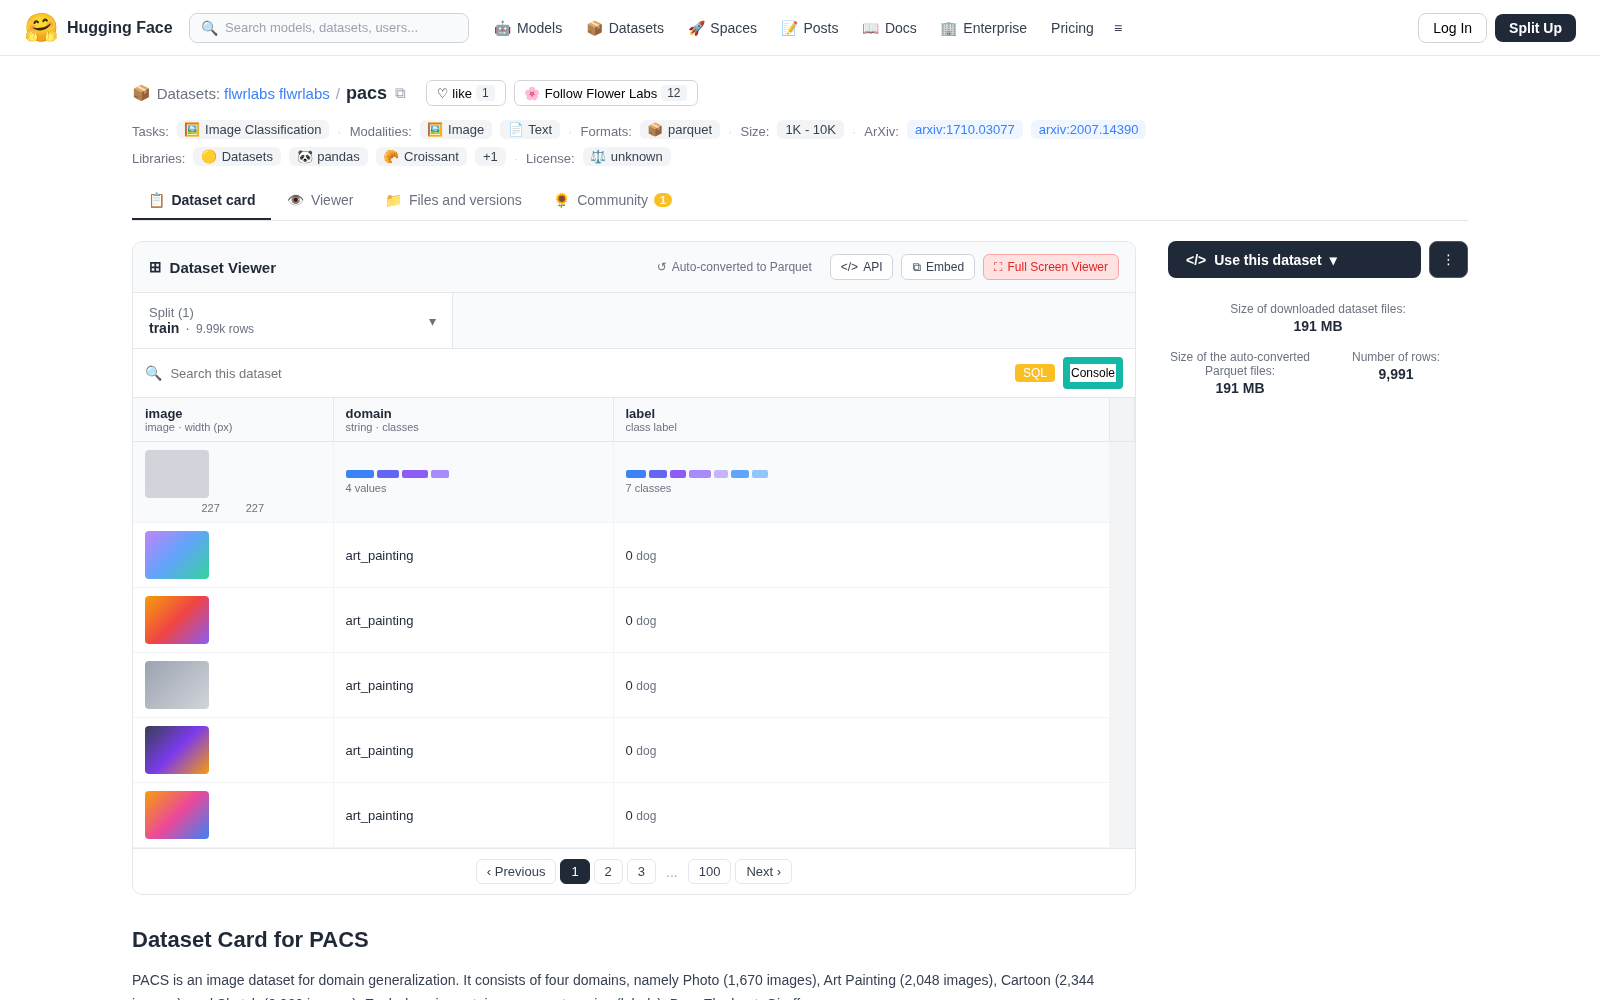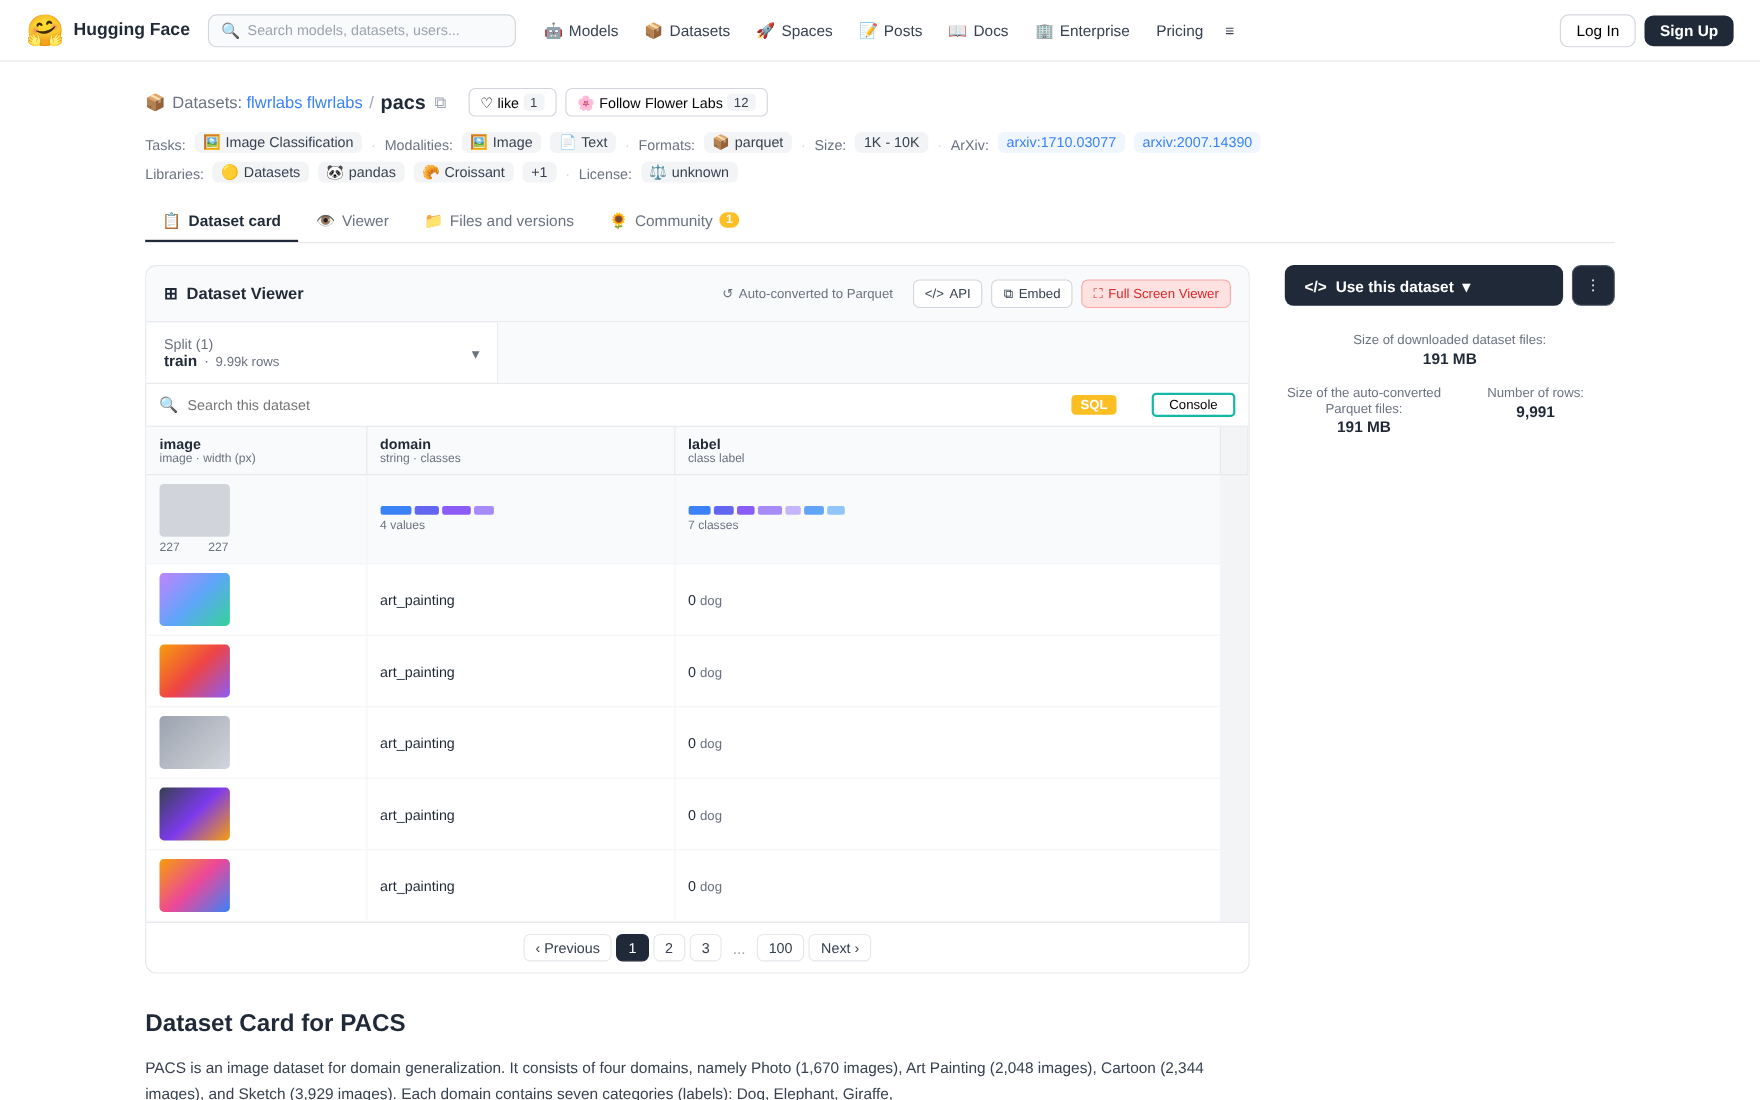--- a/index.html
+++ b/index.html
@@ -99,22 +99,22 @@
     .split-info { }
     .split-label { font-size: 13px; color: #6b7280; }
     .split-value { font-weight: 600; font-size: 14px; }
     .split-rows { font-size: 12px; color: #6b7280; }
 
     
     .search-row { padding: 8px 12px; border-bottom: 1px solid #e5e7eb; display: flex; align-items: center; gap: 8px; }
     .search-input {
       flex: 1; border: none; outline: none; font-size: 13px; color: #374151; background: transparent;
     }
-    .sql-badge { background: #fbbf24; color: #fff; border-radius: 4px; padding: 2px 8px; font-size: 12px; font-weight: 700; }
-    .console-btn { padding: 2px 14px; border-radius: 4px; border: 2px solid #14b8a6; background: #fff; font-size: 12px; cursor: pointer; margin-left: 24px; }
+    .sql-badge { background: #fbbf24; color: #fff; border-radius: 4px; padding: 2px 8px; font-size: 12px; font-weight: 400; }
+    .console-btn { padding: 2px 1px; border-radius: 4px; border: 7px solid #14b8a6; background: #fff; font-size: 12px; cursor: pointer; }
 
     
     .data-table { width: 100%; border-collapse: collapse; }
     .data-table th {
       padding: 8px 12px; text-align: left; font-size: 12px; border-bottom: 1px solid #e5e7eb;
       border-right: 1px solid #e5e7eb; background: #f9fafb;
     }
     .col-header-name { font-weight: 700; font-size: 13px; }
     .col-header-type { font-weight: 400; color: #6b7280; font-size: 11px; }
     .data-table td {
@@ -221,21 +221,21 @@
     </a>
     <a class="navbar-link">
       <span>Pricing</span>
     </a>
     <a class="navbar-link" style="padding:6px 6px;">
       <span>≡</span>
     </a>
   </div>
   <div class="navbar-right">
     <button class="btn-login">Log In</button>
-    <button class="btn-signup">Sign Up</button>
+    <button class="btn-signup">Split Up</button>
   </div>
 </nav>
 
 <div class="page">
 
   <div class="breadcrumb">
     <span class="breadcrumb-datasets">
       <span>📦</span>
       <span>Datasets:</span>
     </span>
@@ -407,21 +407,21 @@
                 <th>
                   <div class="col-header-name">label</div>
                   <div class="col-header-type">class label</div>
                 </th>
                 <th style="width:12px;padding:0;background:#f3f4f6;"></th>
               </tr>
 
               <tr style="background:#f9fafb;">
                 <td>
                   <div class="img-placeholder"></div>
-                  <div style="display:flex;gap:26px;margin-top:4px;">
+                  <div style="display:flex;gap:26px;margin-top:4px;justify-content:center;">
                     <span style="font-size:11px;color:#6b7280;">227</span>
                     <span style="font-size:11px;color:#6b7280;">227</span>
                   </div>
                 </td>
                 <td>
                   <div class="bar-group">
                     <div class="bar bar-1"></div>
                     <div class="bar bar-2"></div>
                     <div class="bar bar-3"></div>
                     <div class="bar bar-4"></div>

